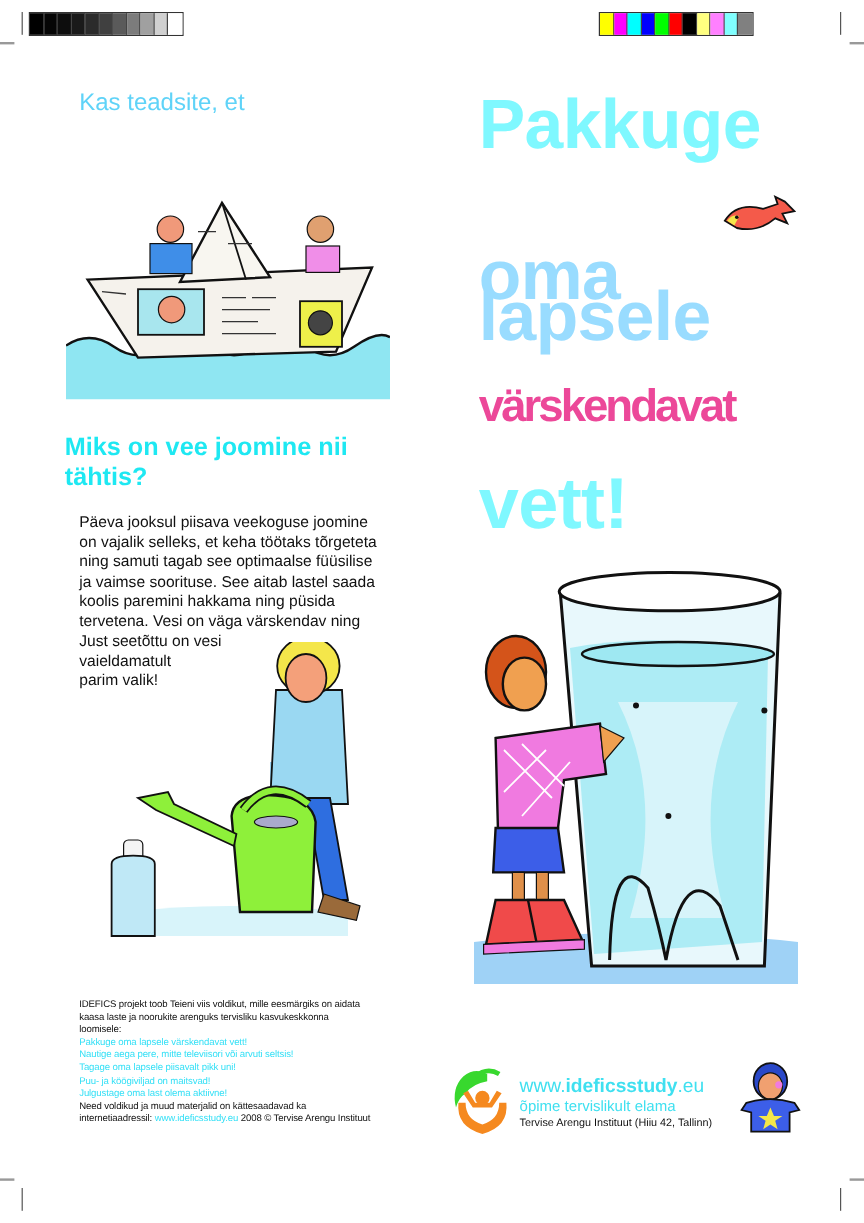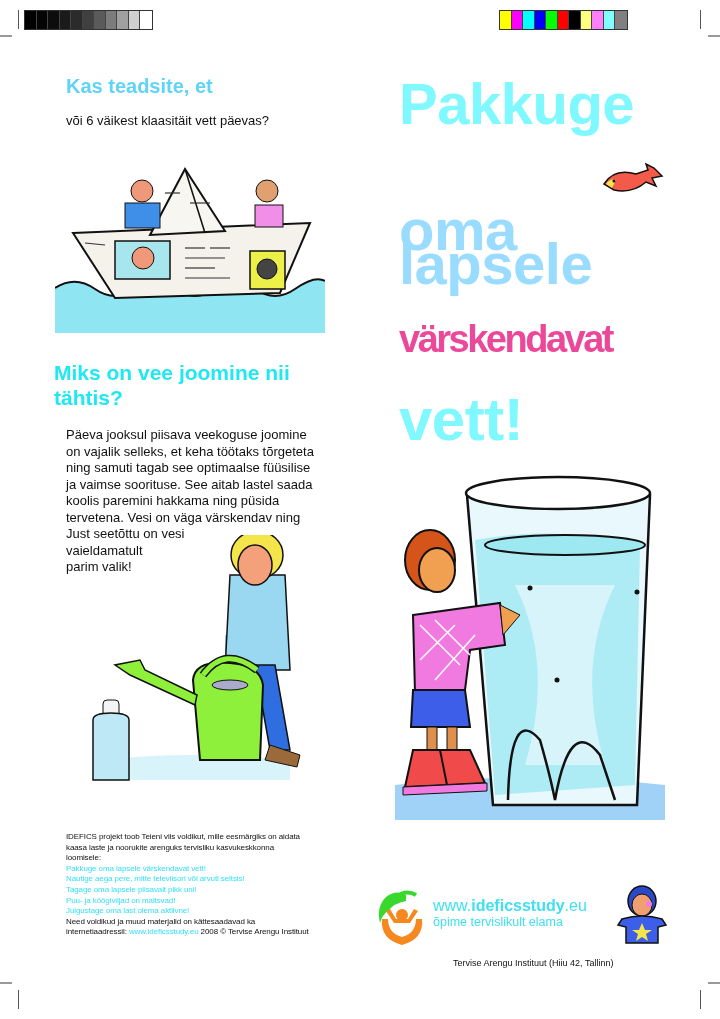--- a/index.html
+++ b/index.html
@@ -4,21 +4,21 @@
 <style>
   html,body{margin:0;padding:0;background:#fff;}
   body{width:720px;height:1019px;position:relative;overflow:hidden;font-family:"Liberation Sans",sans-serif;color:#111;}
   .abs{position:absolute;}
   
   .bar{position:absolute;top:10px;height:18px;display:flex;border:1px solid #333;}
   .bar span{display:block;width:11.5px;height:18px;border-right:1px solid #444;box-sizing:border-box;}
   .bar span:last-child{border-right:none;}
   .crop{position:absolute;background:#999;}
   
-  .h-blue{color:#5fd3f8;font-weight:bold;font-size:20px;}
+  .h-blue{color:#5fd3f8;font-weight:normal;font-size:20px;}
   .h-cyan{color:#1ee8f2;font-weight:bold;font-size:21px;line-height:25px;}
   .body{font-size:13px;line-height:16.5px;color:#111;}
   .small{font-size:8px;line-height:10.6px;color:#111;letter-spacing:-0.1px;}
   .small .c{color:#35e0f6;}
   
   .big{font-weight:bold;position:absolute;left:399px;letter-spacing:-0.5px;}
   .logo-url{font-size:16px;color:#3fe0f0;}
   .logo-url b{font-weight:bold;}
 </style>
 </head>
@@ -55,21 +55,20 @@
     <span style="background: rgb(255, 0, 0);"></span>
     <span style="background: rgb(0, 0, 0);"></span>
     <span style="background: rgb(255, 255, 128);"></span>
     <span style="background: rgb(255, 128, 255);"></span>
     <span style="background: rgb(128, 255, 255);"></span>
     <span style="background: rgb(128, 128, 128);"></span>
   </div>
 
 <div class="abs h-blue" style="left:66px;top:75px;">Kas teadsite, et</div>
 <div class="abs body" style="left:66px;top:113px;">
-  <div>või 6 väikest klaasitäit vett päevas?</div>
 </div>
 
 <svg class="abs" style="left:55px;top:163px;" width="270" height="170" viewBox="0 0 270 170">
   <path d="M0 125 Q20 112 40 126 T80 126 T120 126 T160 126 T200 126 T240 126 T270 118 L270 170 L0 170 Z" fill="#8fe6f2"></path>
   <path d="M0 125 Q20 112 40 126 T80 126 T120 126 T160 126 T200 126 T240 126 T270 118" fill="none" stroke="#111" stroke-width="2"></path>
   <path d="M18 70 L255 60 L225 130 L60 135 Z" fill="#f5f2ec" stroke="#111" stroke-width="2"></path>
   <path d="M95 72 L130 6 L170 68 Z" fill="#f8f6f0" stroke="#111" stroke-width="2"></path>
   <path d="M130 6 L150 70" stroke="#111" stroke-width="1.5"></path>
   <rect x="60" y="78" width="55" height="38" fill="#a8e6ee" stroke="#111" stroke-width="1.5"></rect>
   <circle cx="88" cy="95" r="11" fill="#f0997a" stroke="#111"></circle>
@@ -177,21 +176,21 @@
   <path d="M30 6 Q20 0 10 8 Q0 18 4 34 Q6 26 12 22 Q18 14 30 12 Z" fill="#38d82e"></path>
   <path d="M20 8 Q30 0 40 6" fill="none" stroke="#38d82e" stroke-width="4"></path>
   <path d="M6 30 Q4 50 26 56 Q48 50 46 30 L40 30 Q40 44 26 48 Q12 44 12 30 Z" fill="#f5891f"></path>
   <circle cx="26" cy="26" r="6" fill="#f5891f"></circle>
   <path d="M10 22 L18 34 L34 34 L42 22 L38 20 L32 30 L20 30 L14 20 Z" fill="#f5891f"></path>
 </svg>
 <div class="abs logo-url" style="left:433px;top:897px;">
   <span>www.</span><b>ideficsstudy</b><span>.eu</span>
 </div>
 <div class="abs" style="left:433px;top:915px;font-size:12.5px;color:#3fe0f0;">õpime tervislikult elama</div>
-<div class="abs" style="left:453px;top:930px;font-size:9px;color:#111;margin-top:28px;">Tervise Arengu Instituut (Hiiu 42, Tallinn)</div>
+<div class="abs" style="left:433px;top:930px;font-size:9px;color:#111;">Tervise Arengu Instituut (Hiiu 42, Tallinn)</div>
 
 <svg class="abs" style="left:612px;top:885px;" width="60" height="62" viewBox="0 0 60 62">
   <ellipse cx="30" cy="16" rx="14" ry="15" fill="#2a48c8" stroke="#111" stroke-width="1.5"></ellipse>
   <ellipse cx="30" cy="20" rx="10" ry="11" fill="#f0a070" stroke="#111"></ellipse>
   <circle cx="37" cy="19" r="3" fill="#f07ae0"></circle>
   <path d="M10 34 Q30 28 50 34 L54 40 L46 42 L46 58 L14 58 L14 42 L6 40 Z" fill="#3c5ee8" stroke="#111" stroke-width="1.5"></path>
   <path d="M30 38 L33 45 L40 45 L34 49 L36 56 L30 52 L24 56 L26 49 L20 45 L27 45 Z" fill="#f4e64a"></path>
 </svg>
 
 </body></html>

